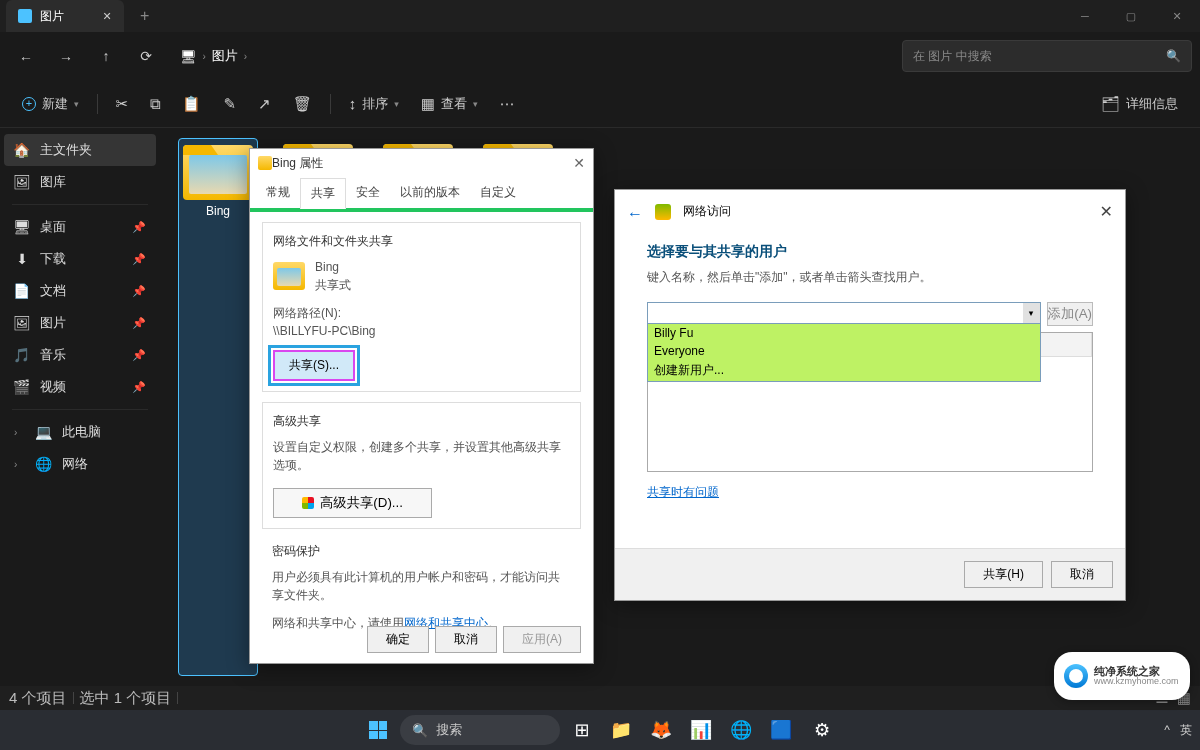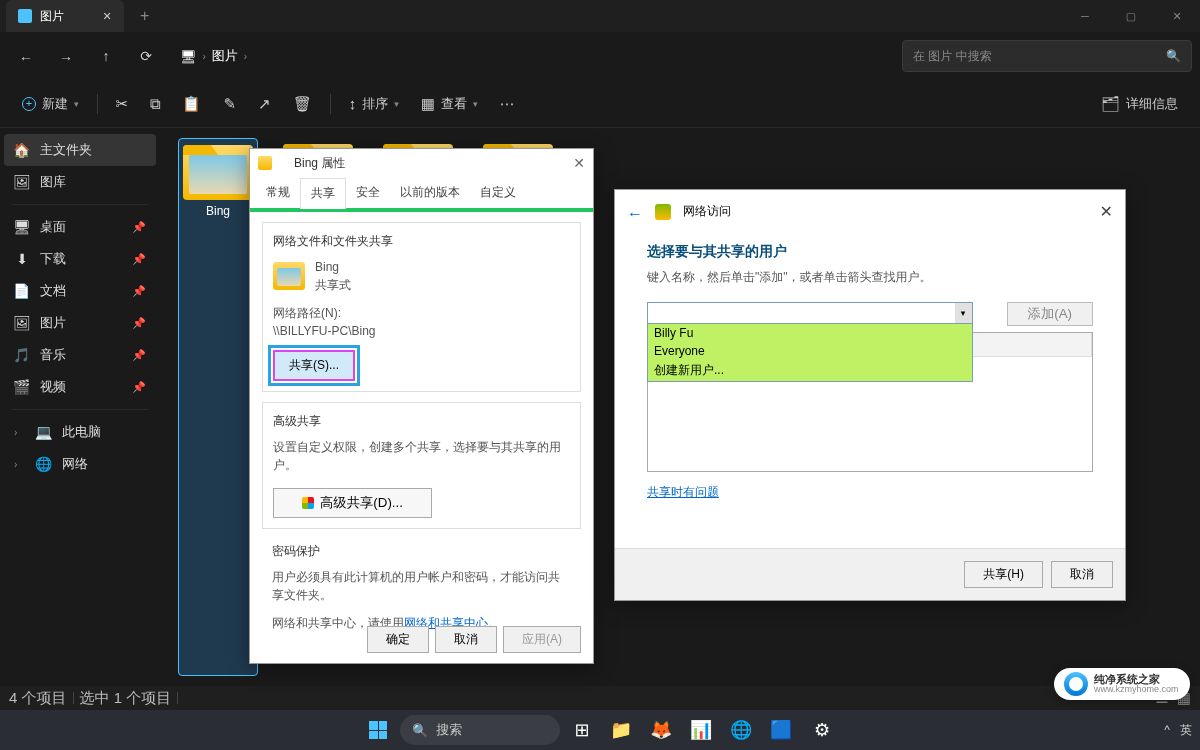--- a/index.html
+++ b/index.html
@@ -57,21 +57,21 @@
 
 .taskbar { position: absolute; bottom: 0; left: 0; right: 0; height: 40px; background: #2a2d33; display: flex; align-items: center; justify-content: center; gap: 4px; }
 .task-icon { width: 36px; height: 36px; display: flex; align-items: center; justify-content: center; color: #fff; font-size: 18px; border-radius: 4px; cursor: pointer; }
 .task-search { width: 160px; height: 30px; background: #3a3d43; border-radius: 15px; display: flex; align-items: center; padding: 0 12px; color: #ccc; font-size: 13px; gap: 8px; }
 .tray { position: absolute; right: 8px; display: flex; align-items: center; gap: 10px; color: #ccc; font-size: 12px; }
 .win-logo { width: 18px; height: 18px; display: grid; grid-template-columns: 1fr 1fr; grid-template-rows: 1fr 1fr; gap: 1px; }
 .win-logo span { background: #4cc2ff; }
 
 
 .properties { position: absolute; left: 249px; top: 148px; width: 345px; height: 516px; background: #fff; border: 1px solid #999; font-size: 12px; box-shadow: 0 4px 20px rgba(0,0,0,0.4); }
-.prop-title { height: 28px; display: flex; align-items: center; padding: 0 8px; gap: 22px; color: #333; }
+.prop-title { height: 28px; display: flex; align-items: center; padding: 0 8px; gap: 0; color: #333; }
 .prop-title-icon { width: 14px; height: 14px; background: linear-gradient(#ffd968,#f5b800); border-radius: 2px; }
 .prop-close { margin-left: auto; cursor: pointer; color: #666; font-size: 14px; }
 .prop-tabs { display: flex; border-bottom: 4px solid #22c55e; padding: 0 6px; }
 .prop-tab { padding: 6px 10px; color: #444; cursor: pointer; position: relative; top: 1px; }
 .prop-tab.active { border: 1px solid #ddd; border-bottom: 1px solid #fff; background: #fff; }
 .prop-body { padding: 10px 12px; }
 .fieldset { border: 1px solid #ddd; padding: 10px; margin-bottom: 10px; }
 .fs-label { color: #333; margin-bottom: 8px; }
 .fs-folder-row { display: flex; gap: 10px; align-items: center; }
 .fs-folder-icon { width: 32px; height: 28px; background: linear-gradient(#ffd968,#f5b800); border-radius: 3px; position: relative; }
@@ -93,29 +93,29 @@
 .wiz-title-icon { width: 16px; height: 16px; background: linear-gradient(#7fba00,#ffb900); border-radius: 3px; }
 .wiz-close { margin-left: auto; cursor: pointer; font-size: 16px; color: #444; }
 .wiz-h { font-size: 14px; color: #0a4f7a; margin: 22px 20px 8px; font-weight: bold; }
 .wiz-sub { color: #555; margin: 0 20px 16px; }
 .wiz-row { display: flex; gap: 6px; margin: 0 20px; }
 .wiz-combo { flex: 1; position: relative; }
 .wiz-input { width: 100%; height: 22px; border: 1px solid #7a9dbb; padding: 0 4px; font-size: 12px; }
 .wiz-dropdown-btn { position: absolute; right: 0; top: 0; width: 18px; height: 22px; background: #e1e1e1; border: 1px solid #7a9dbb; border-left: none; display: flex; align-items: center; justify-content: center; font-size: 9px; cursor: pointer; }
 .wiz-dropdown { position: absolute; top: 22px; left: 0; right: 0; background: #bef264; border: 1px solid #7a9dbb; border-top: none; z-index: 5; }
 .wiz-dd-item { padding: 2px 6px; cursor: pointer; }
-.wiz-add { padding: 2px 20px; border: 1px solid #bbb; background: #f0f0f0; color: #888; margin-left: 28px; }
+.wiz-add { padding: 2px 0; border: 1px solid #bbb; background: #f0f0f0; color: #888; }
 .wiz-table { margin: 6px 20px 0; border: 1px solid #aaa; height: 140px; }
 .wiz-th { display: flex; background: #f3f3f3; border-bottom: 1px solid #ddd; font-size: 11px; }
 .wiz-th span { flex: 1; padding: 4px 8px; border-right: 1px solid #ddd; }
 .wiz-link { margin: 12px 20px 0; }
 .wiz-footer { position: absolute; bottom: 0; left: 0; right: 0; padding: 12px; display: flex; justify-content: flex-end; gap: 8px; background: #f0f0f0; border-top: 1px solid #ddd; }
 
 
-.watermark { position: absolute; right: 10px; bottom: 50px; width: 136px; height: 32px; background: #fff; border-radius: 18px; display: flex; align-items: center; padding: 0 10px; gap: 6px; box-shadow: 0 2px 8px rgba(0,0,0,0.3); }
+.watermark { position: absolute; right: 10px; bottom: 50px; width: 136px; height: 48px; background: #fff; border-radius: 18px; display: flex; align-items: center; padding: 0 10px; gap: 6px; box-shadow: 0 2px 8px rgba(0,0,0,0.3); }
 .wm-logo { width: 24px; height: 24px; background: linear-gradient(#4cc2ff,#0078d4); border-radius: 50%; position: relative; }
 .wm-logo::after { content: ""; position: absolute; inset: 5px; background: #fff; border-radius: 50%; }
 .wm-text { display: flex; flex-direction: column; line-height: 1.1; }
 .wm-cn { font-size: 11px; color: #333; font-weight: bold; }
 .wm-url { font-size: 9px; color: #888; }
 </style>
 </head>
 <body>
 
 <div class="titlebar">
@@ -302,21 +302,21 @@
         </div>
       </div>
       <div class="fs-nettext" style="margin-top:10px;">
         <div>网络路径(N):</div>
         <div>\\BILLYFU-PC\Bing</div>
       </div>
       <button class="share-btn share-btn-hl">共享(S)...</button>
     </div>
     <div class="fieldset">
       <div class="fs-label">高级共享</div>
-      <div class="fs-nettext">设置自定义权限，创建多个共享，选择要与其共享的用户。</div>
+      <div class="fs-nettext">设置自定义权限，创建多个共享，并设置其他高级共享选项。</div>
       <br>
       <button class="adv-btn">
         <span class="shield"></span>
         <span>高级共享(D)...</span>
       </button>
     </div>
     <div class="fieldset" style="border:none;padding:4px 10px;">
       <div class="fs-label">密码保护</div>
       <div class="fs-nettext">用户必须具有此计算机的用户帐户和密码，才能访问共享文件夹。</div>
       <div class="fs-nettext" style="margin-top:10px;">

